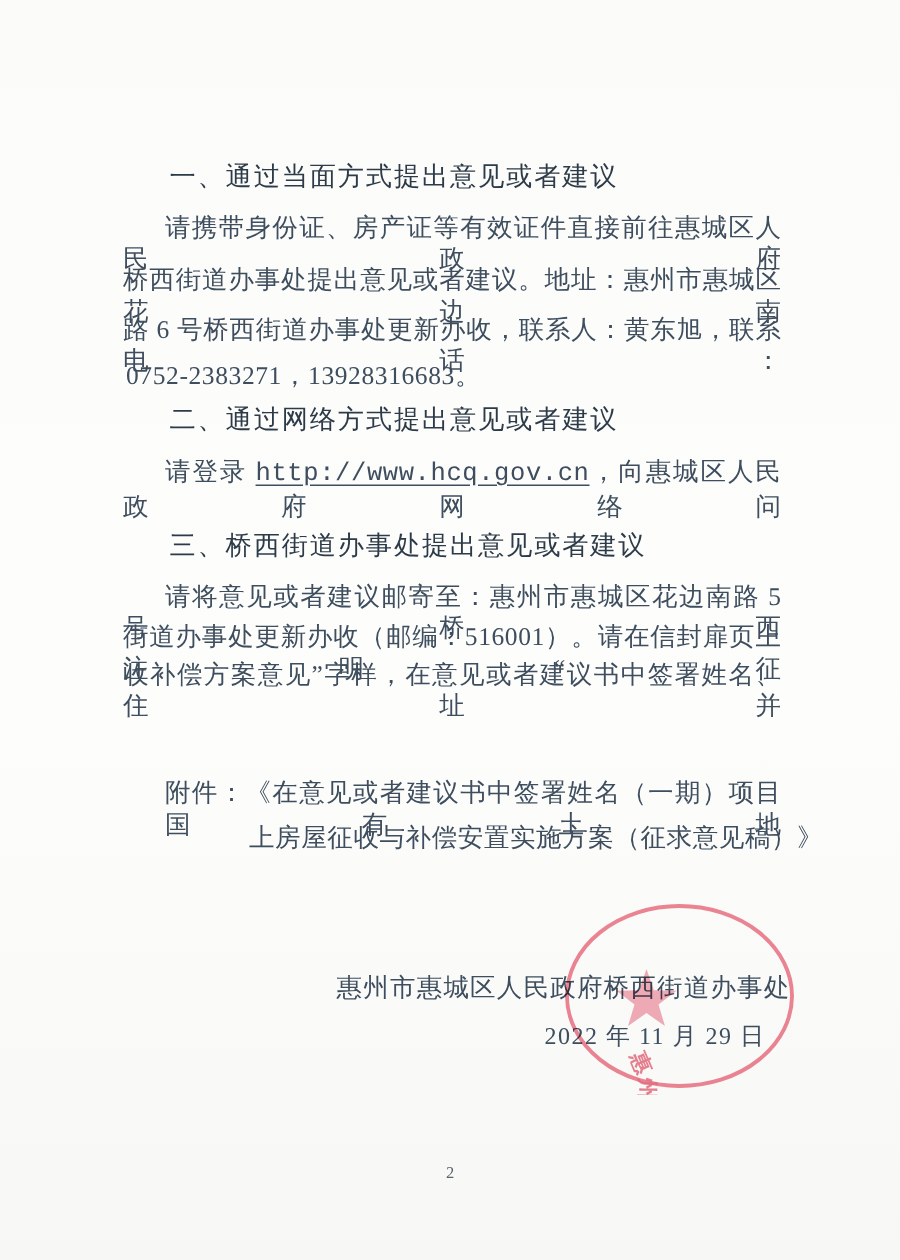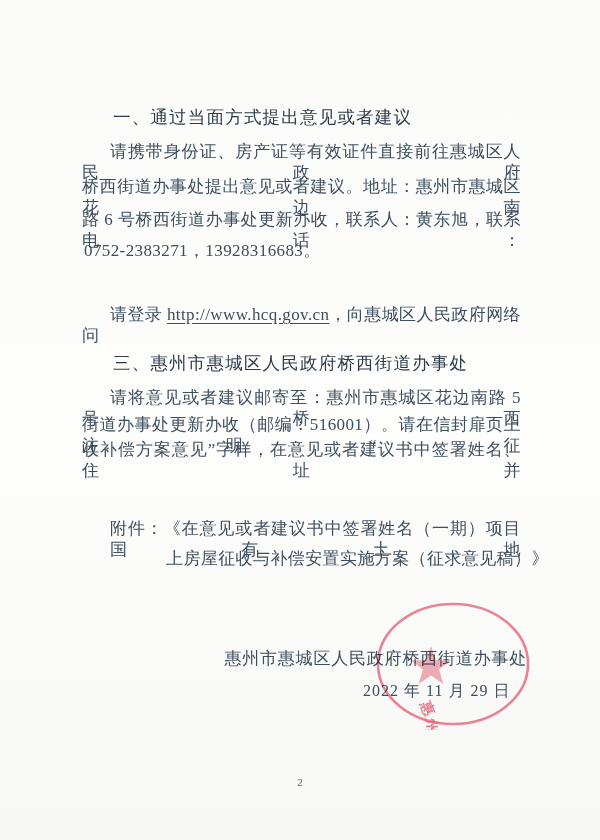--- a/index.html
+++ b/index.html
@@ -34,20 +34,21 @@
     font-family:"Liberation Sans", sans-serif;
     font-weight:400;
     font-size:17.5px; line-height:20px;
     color:#2d3b49;
     letter-spacing:1.2px;
     white-space:nowrap;
   }
   .url {
     text-decoration:underline;
     text-underline-offset:3px;
+    font-family:Liberation Mono, monospace;
   }
   .sig-org {
     position:absolute;
     right:73px; top:647px;
     font-size:17px; color:#3e4e5e;
     letter-spacing:0.8px; white-space:nowrap;
   }
   .sig-date {
     position:absolute;
     left:363px; top:681px;
@@ -76,25 +77,26 @@
 <body>
 
 <div class="page">
 
   <div class="heading" style="top:107px">一、通过当面方式提出意见或者建议</div>
   <div class="line just indent" style="top:141px">请携带身份证、房产证等有效证件直接前往惠城区人民政府</div>
   <div class="line just" style="top:176px">桥西街道办事处提出意见或者建议。地址：惠州市惠城区花边南</div>
   <div class="line just" style="top:209px">路 6 号桥西街道办事处更新办收，联系人：黄东旭，联系电话：</div>
   <div class="line" style="top:240px;left:84px">0752-2383271，13928316683。</div>
 
+  <div class="heading" style="top:269px">二、通过网络方式提出意见或者建议</div>
   <div class="line just indent" style="top:304px">
     <span>请登录 </span><span class="url">http://www.hcq.gov.cn</span><span>，向惠城区人民政府网络问</span>
   </div>
 
-  <div class="heading" style="top:353px">三、惠州市惠城区人民政府桥西街道办事处</div>
+  <div class="heading" style="top:353px">三、桥西街道办事处提出意见或者建议</div>
   <div class="line just indent" style="top:387px">请将意见或者建议邮寄至：惠州市惠城区花边南路 5 号桥西</div>
   <div class="line just" style="top:414px">街道办事处更新办收（邮编：516001）。请在信封扉页上注明“征</div>
   <div class="line just" style="top:439px">收补偿方案意见”字样，在意见或者建议书中签署姓名、住址并</div>
 
   <div class="line just" style="top:518px;left:110px;width:411px">附件：《在意见或者建议书中签署姓名（一期）项目国有土地</div>
   <div class="line" style="top:548px;left:166px">上房屋征收与补偿安置实施方案（征求意见稿）》</div>
 
   <div class="sig-org">惠州市惠城区人民政府桥西街道办事处</div>
   <div class="sig-date">2022 年 11 月 29 日</div>
 

